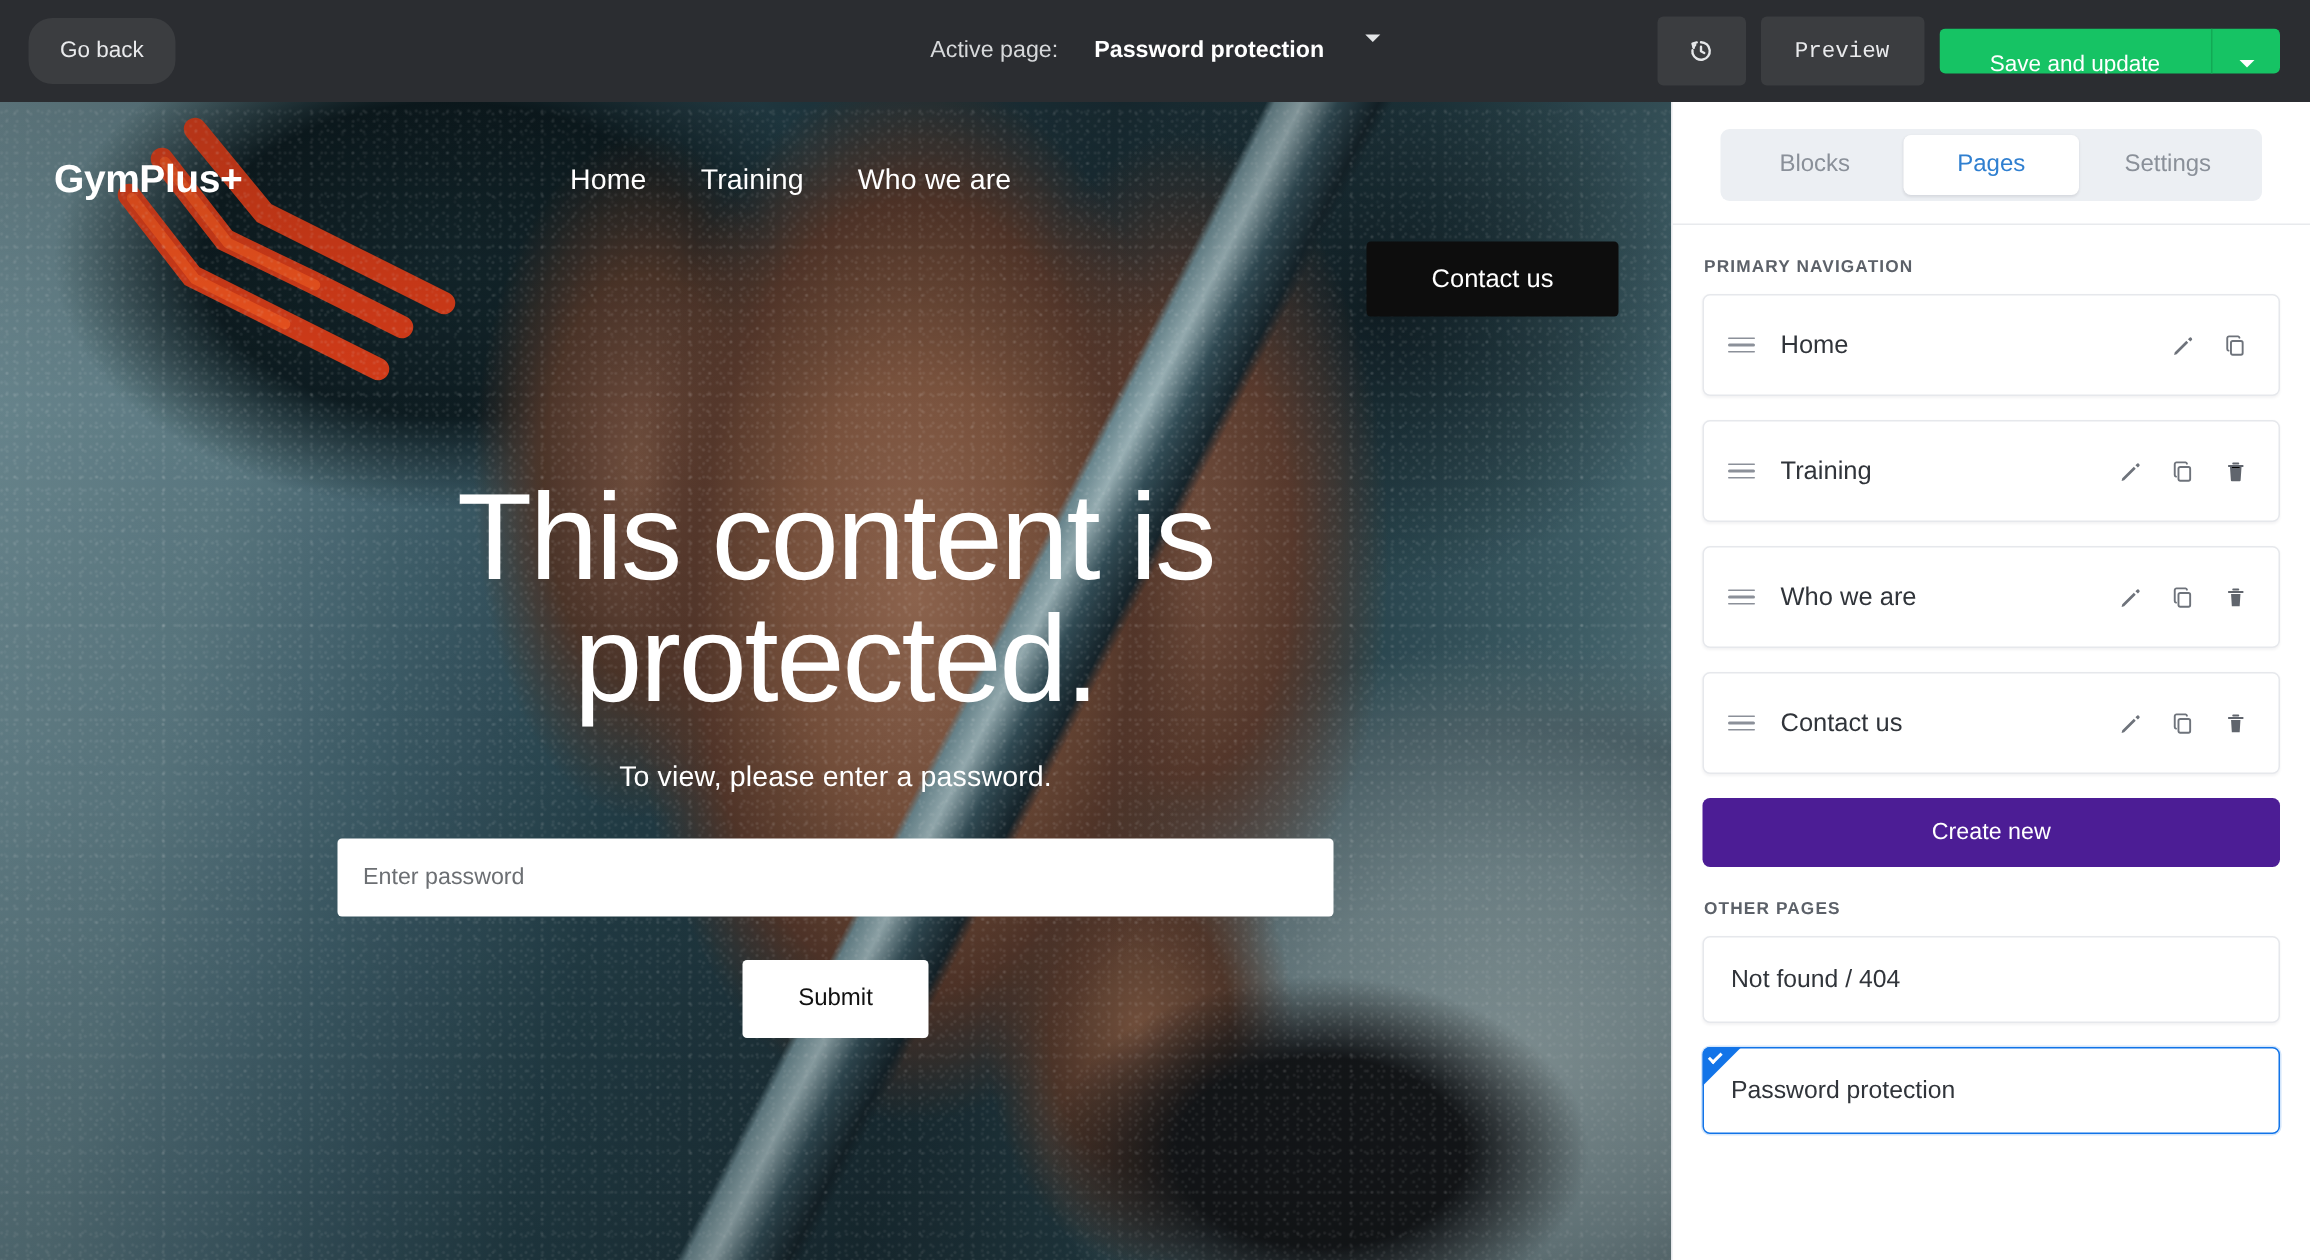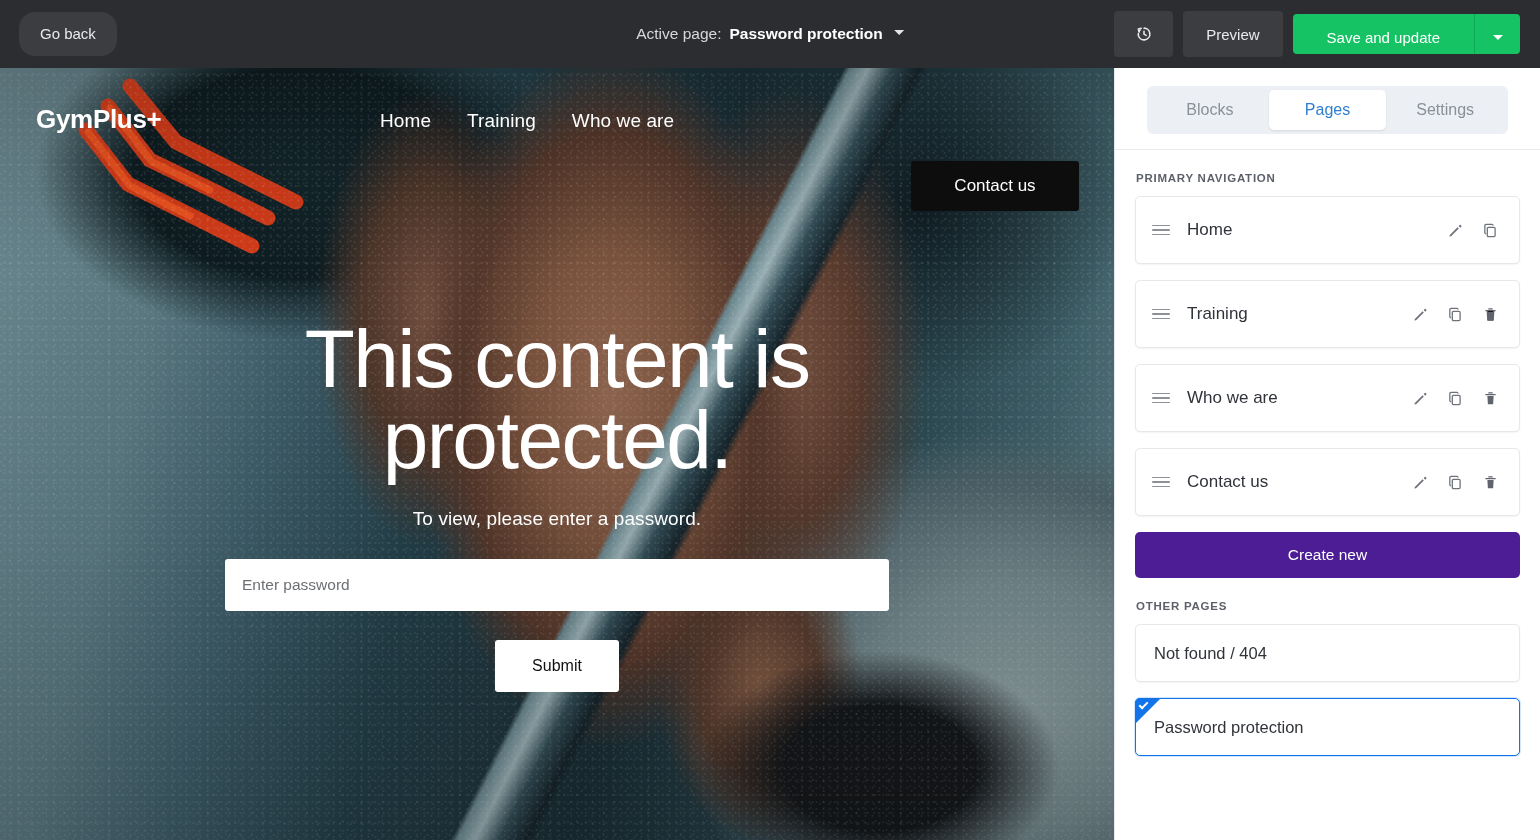--- a/index.html
+++ b/index.html
@@ -21,21 +21,21 @@
     margin-left: 19px;
     height: 44px; padding: 0 21px;
     background: #3b3d40; color: #e9eaec;
     border: none; border-radius: 16px;
     font-size: 15px; font-family: inherit;
     cursor: pointer; line-height: 44px;
   }
   #active-page-wrap {
     position: absolute; left: 50%; top: 50%;
     transform: translate(-50%, -50%);
-    display: flex; align-items: center; gap: 8px;
+    display: flex; align-items: flex-start; gap: 24px;
     white-space: nowrap;
   }
   #active-page-label { color: #d6d8da; font-size: 15.5px; }
   #active-page-value {
     color: #ffffff; font-size: 15.5px; font-weight: bold;
     cursor: pointer;
   }
   .caret-down {
     display: inline-block;
     width: 0; height: 0;
@@ -52,24 +52,24 @@
   #history-button {
     width: 59px; height: 46px;
     background: #3b3d40; border: none; border-radius: 4px;
     display: flex; align-items: center; justify-content: center;
     cursor: pointer;
   }
   #preview-button {
     height: 46px; padding: 0 23px;
     background: #3b3d40; color: #e9eaec;
     border: none; border-radius: 4px;
-    font-size: 15px; font-family: Liberation Sans, sans-serif; cursor: pointer;
+    font-size: 15px; font-family: Liberation Mono, monospace; cursor: pointer;
   }
   #save-group {
-    display: flex; height: 40px;
+    display: flex; height: 30px;
     border-radius: 4px; overflow: hidden;
   }
   #save-button {
     background: #16c364; color: #fff; border: none;
     padding: 0 34px; font-size: 15px; font-family: inherit;
     cursor: pointer; height: 46px;
   }
   #save-dropdown {
     background: #16c364; border: none;
     border-left: 1px solid #12a955;

